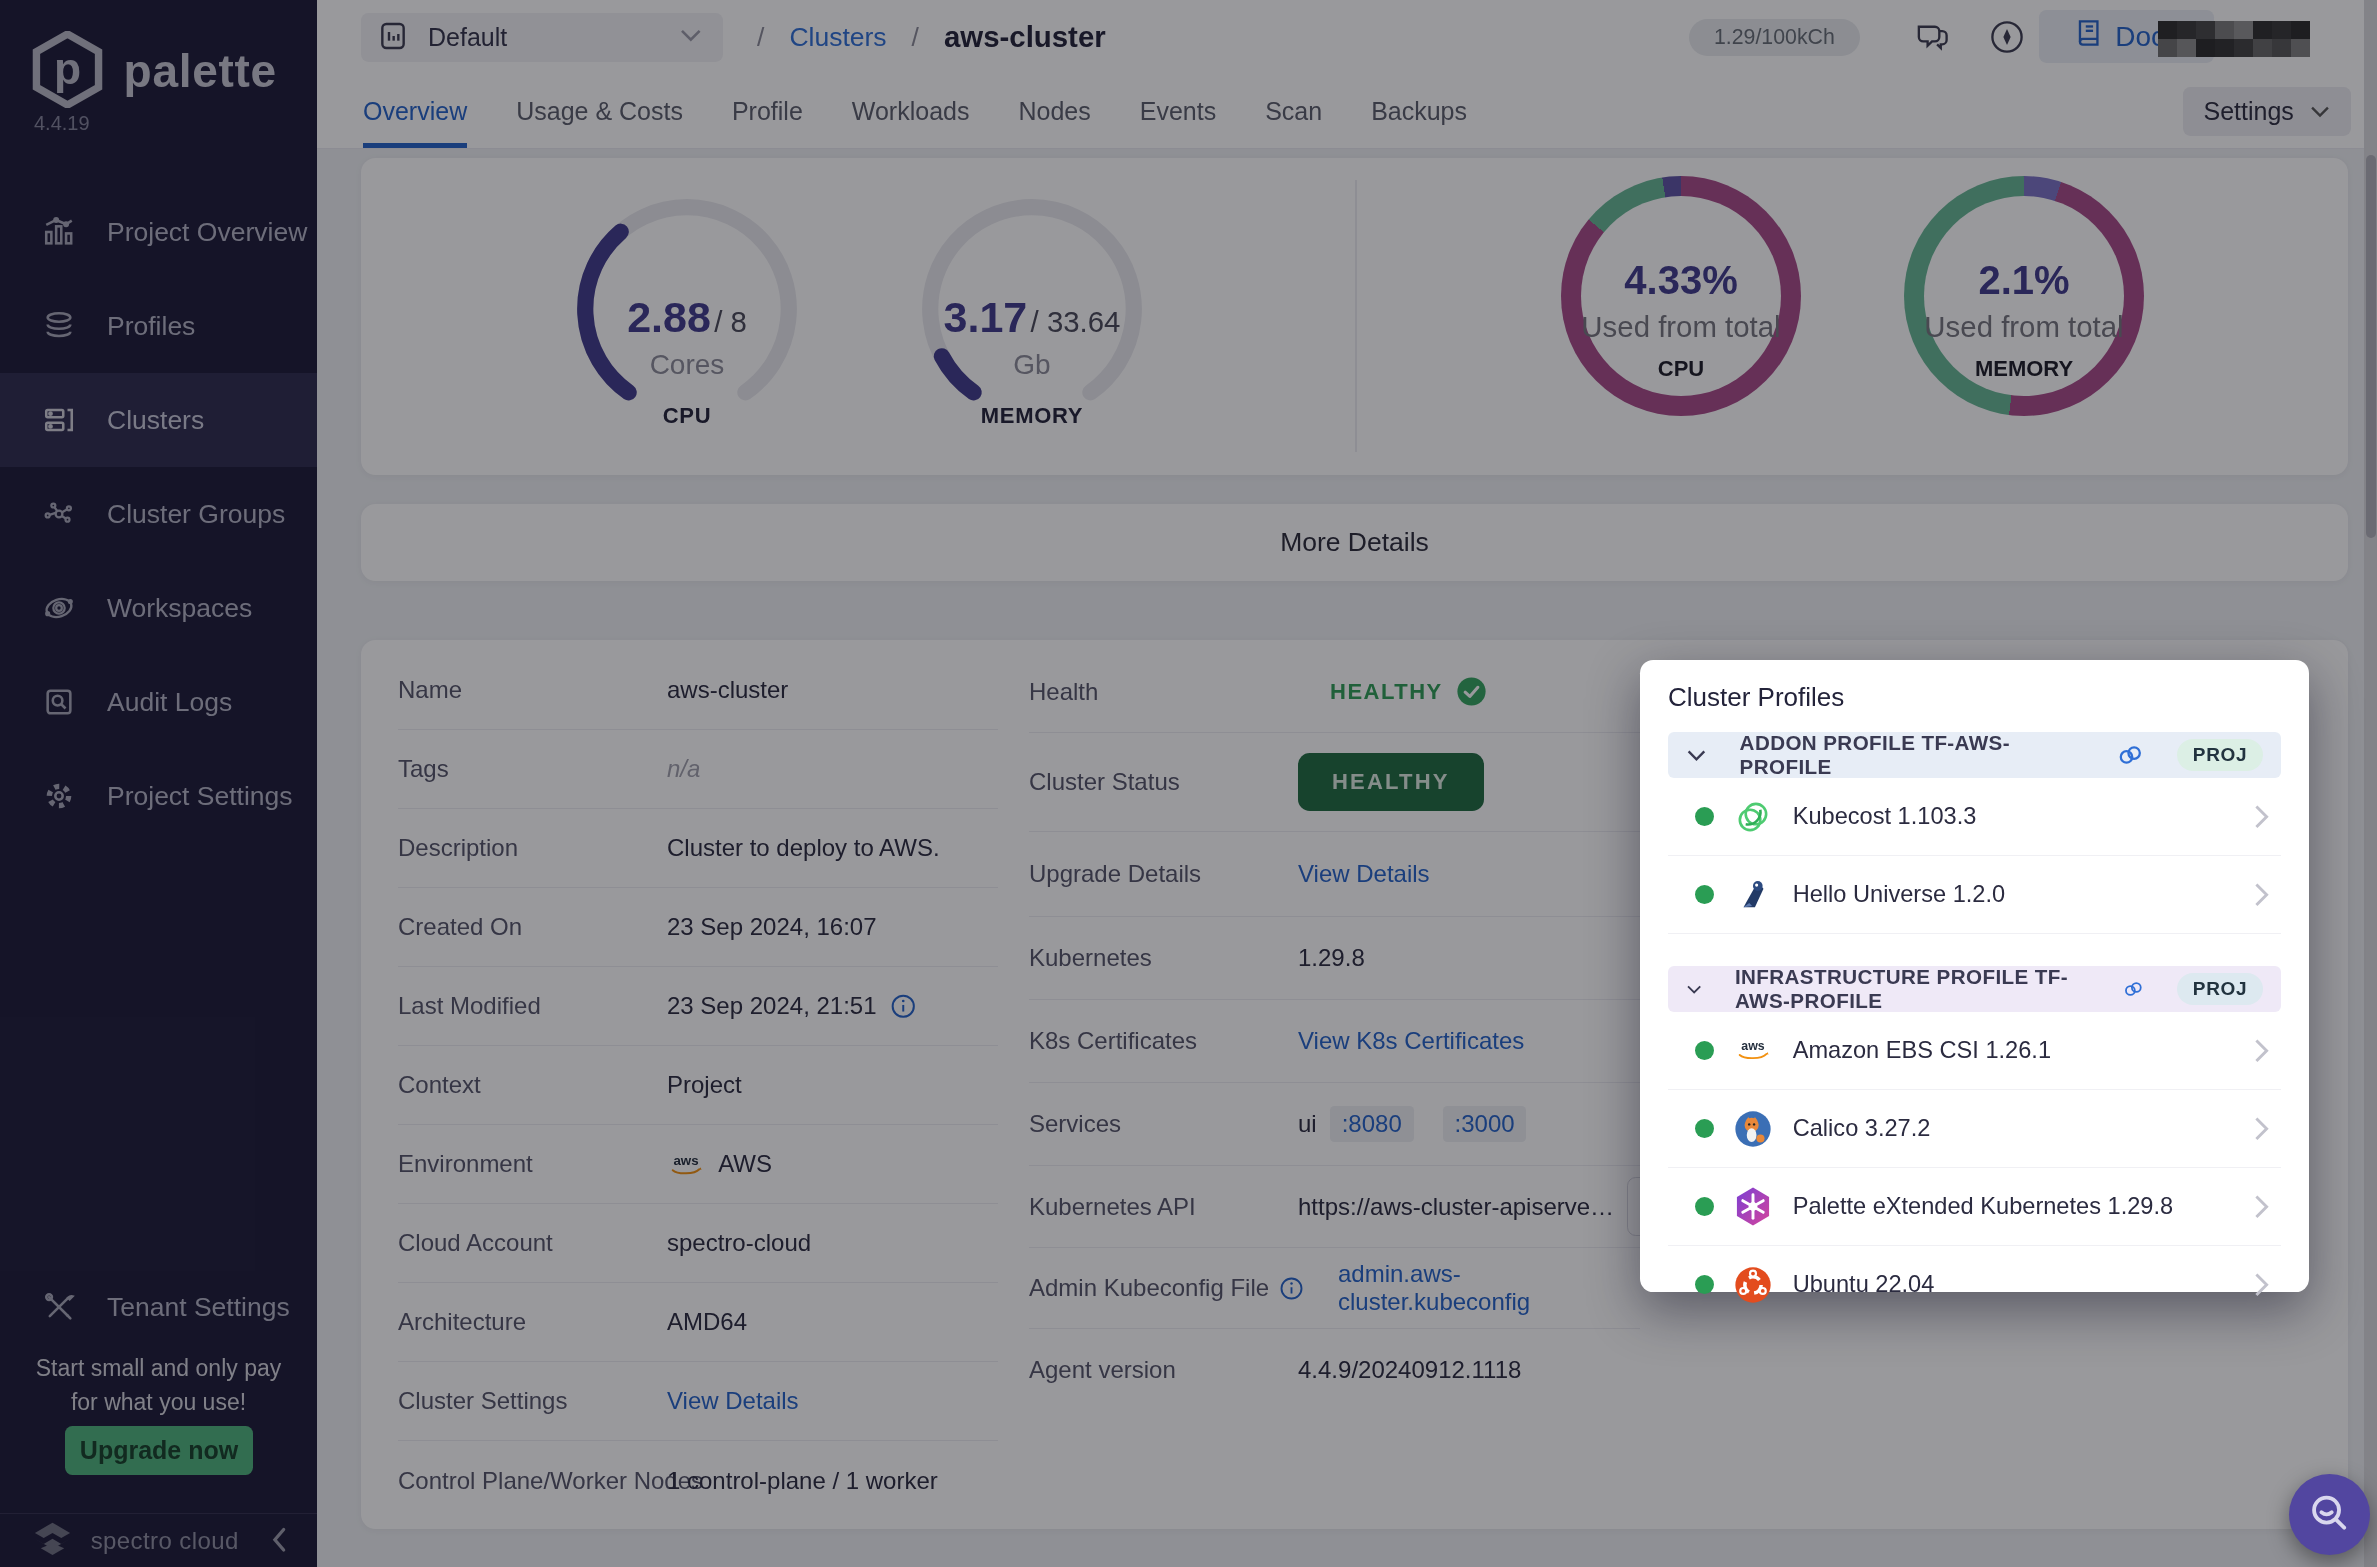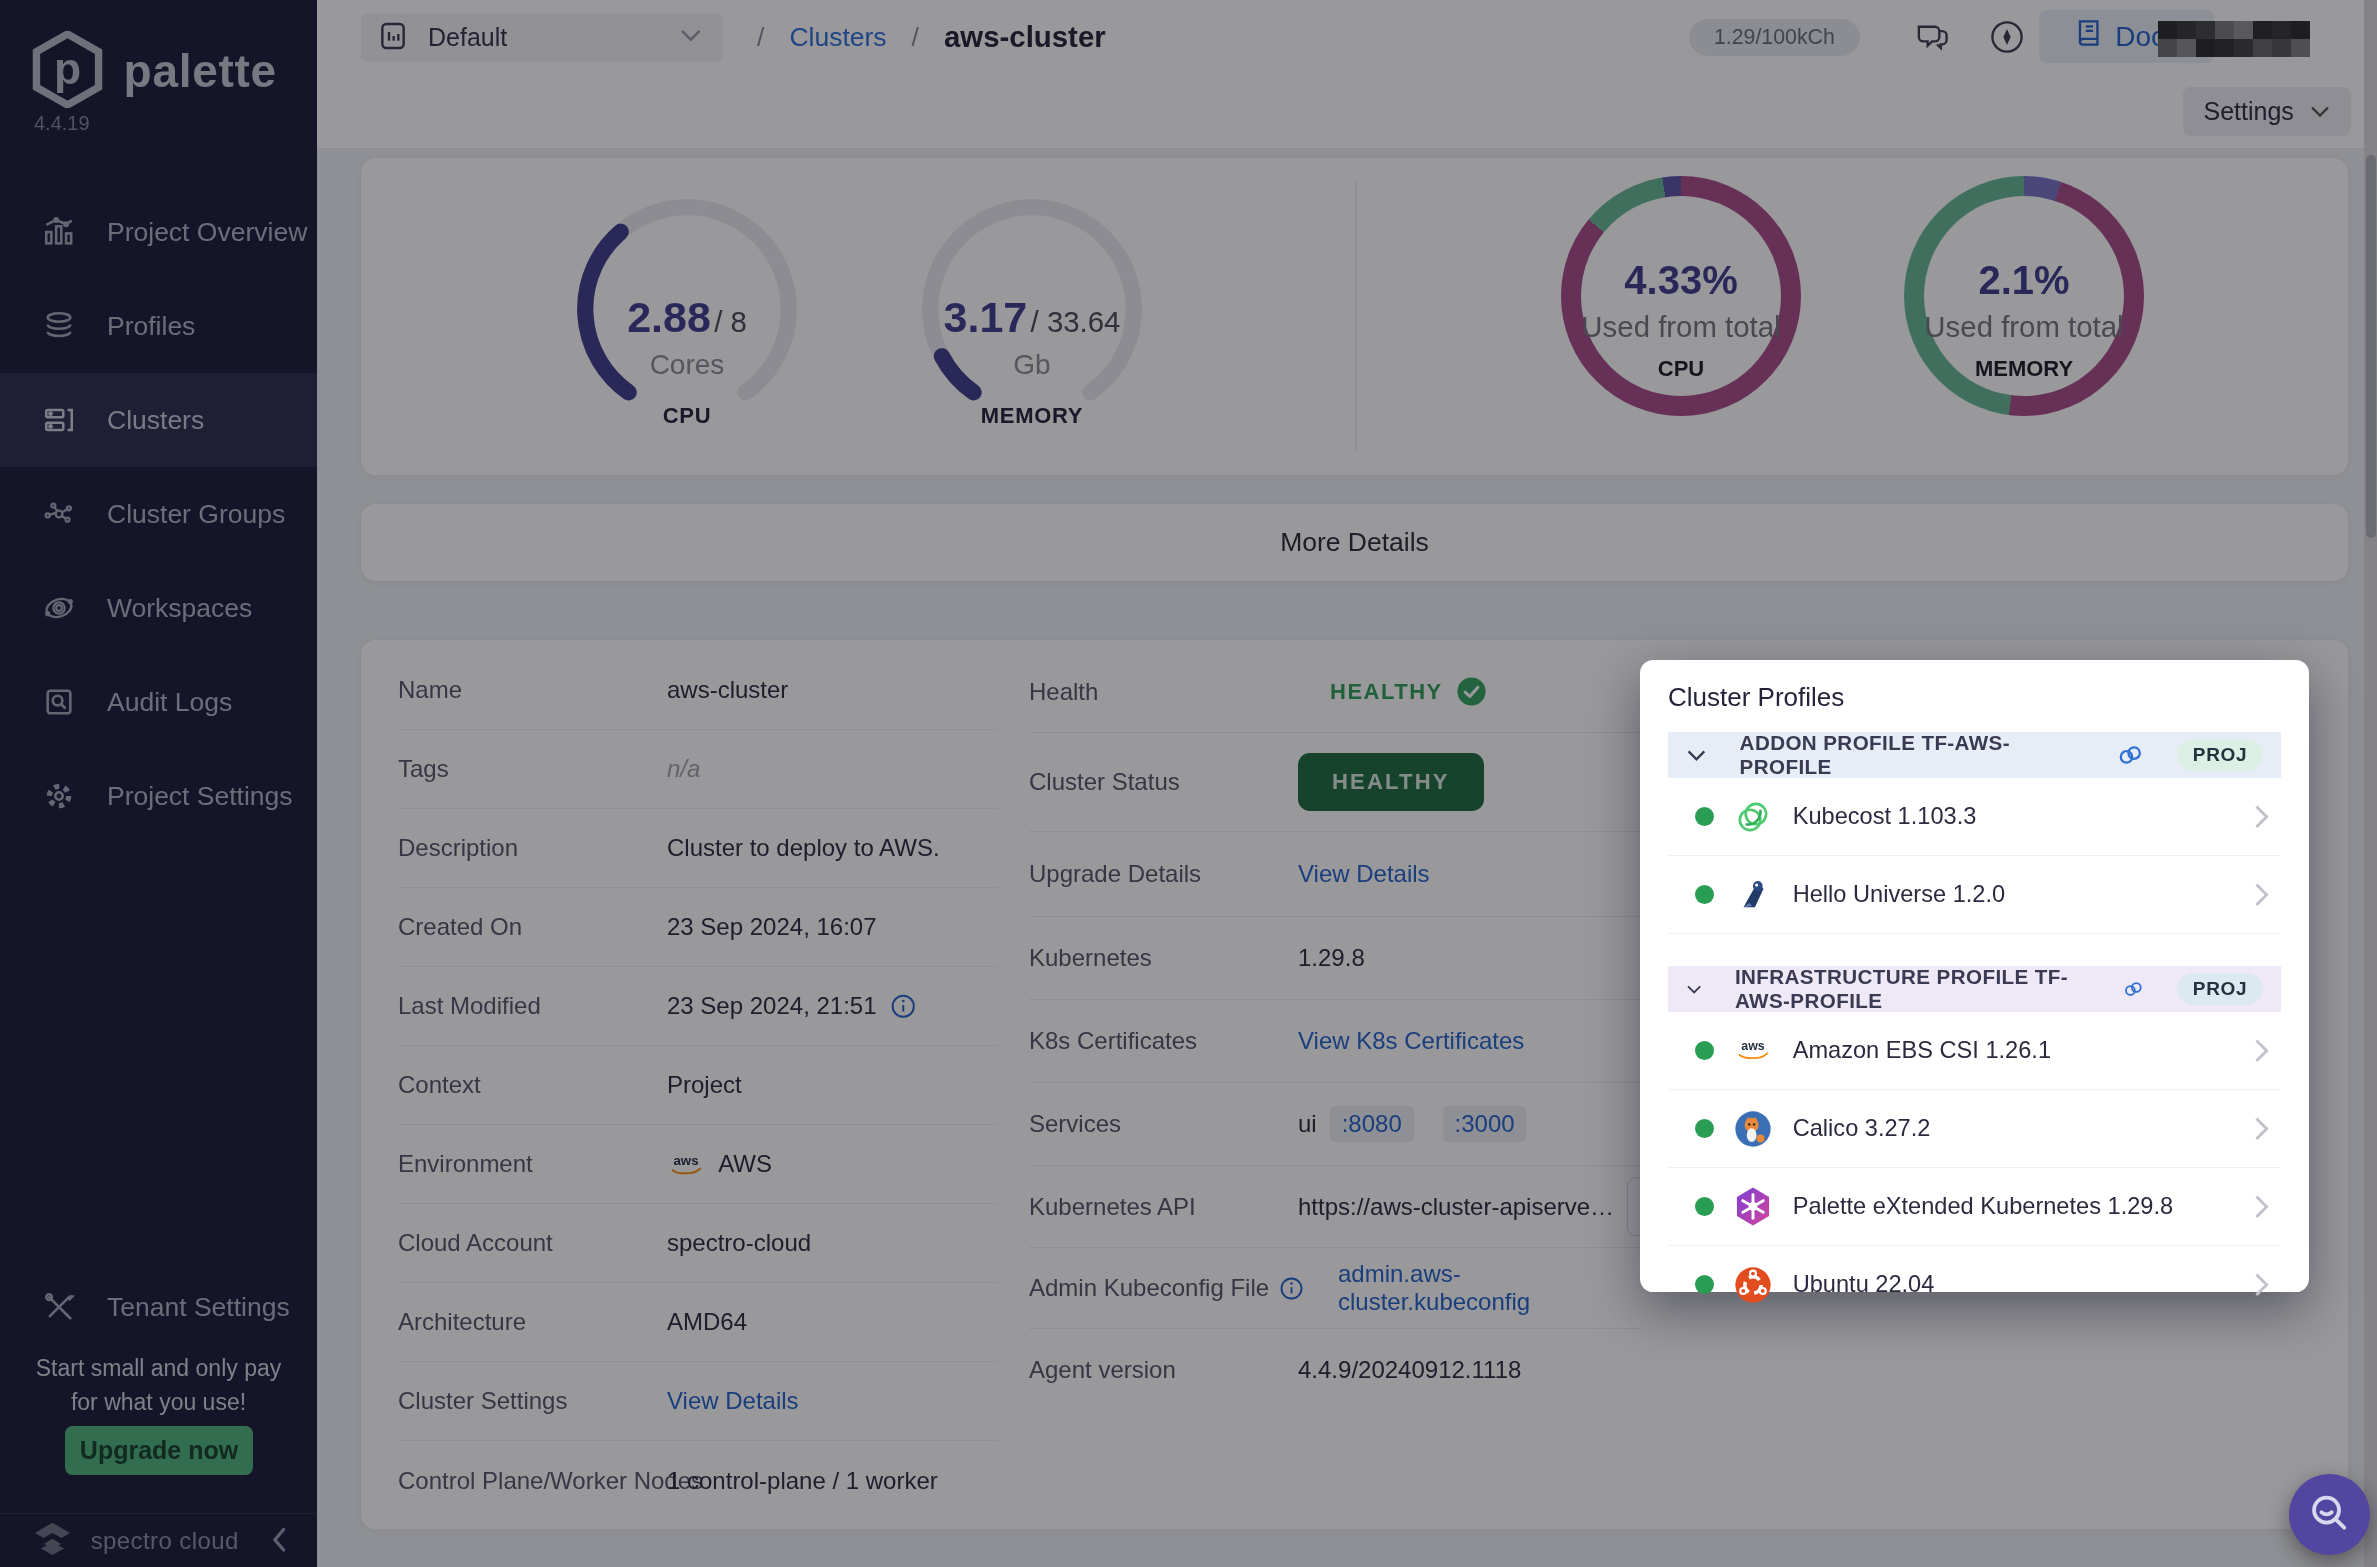--- a/index.html
+++ b/index.html
@@ -80,21 +80,21 @@
   .port-chip{background:#eef0f3;color:#2563c9;padding:4.4px 11.8px;border-radius:4.4px;cursor:pointer;}
   .api-val{max-width:317px;overflow:hidden;white-space:nowrap;}
   .copy-btn{width:47px;height:57px;border:1.5px solid #d8d8e0;border-radius:8.8px;display:flex;align-items:center;justify-content:center;cursor:pointer;background:#fff;}
 
   
   .overlay{position:absolute;left:0;top:0;width:2377px;height:1568px;background:rgba(12,12,20,.42);z-index:5;}
 
   
   .panel{position:absolute;left:1640px;top:660px;width:669px;height:632px;background:#fff;border-radius:13.2px;box-shadow:0 17.7px 52px rgba(15,15,35,.45);z-index:10;box-sizing:border-box;padding:22px 28px;}
   .panel-title{font-size:26px;color:#23233a;margin-bottom:19px;}
-  .sec-header{height:46px;border-radius:0;display:flex;align-items:center;gap:33px;padding:0 17.7px;box-sizing:border-box;cursor:pointer;}
+  .sec-header{height:46px;border-radius:6px;display:flex;align-items:center;gap:33px;padding:0 17.7px;box-sizing:border-box;cursor:pointer;}
   .sec-header .sec-label{font-size:20.6px;font-weight:600;color:#3a3a52;letter-spacing:0.4px;}
   .hdr-addon{background:#e7edf6;}
   .hdr-infra{background:#efe9f7;margin-top:32px;}
   .badge{height:32px;padding:0 16px;border-radius:16px;display:flex;align-items:center;font-size:19px;font-weight:700;color:#22333f;letter-spacing:0.7px;}
   .badge-addon{background:#dcefe5;}
   .badge-infra{background:#dde9f0;}
   .prow{height:77px;display:flex;align-items:center;border-bottom:1.5px solid #f0f0f4;cursor:pointer;}
   .prow:last-child{border-bottom:none;}
   .pdot{width:19px;height:19px;border-radius:50%;background:#2a9d54;margin-left:26.5px;flex:none;}
   .plogo{width:38px;height:38px;margin-left:20.6px;flex:none;display:flex;align-items:center;justify-content:center;}
@@ -302,20 +302,30 @@
         <div style="background: rgb(47, 47, 47);"></div>
         <div style="background: rgb(104, 104, 104);"></div>
         <div style="background: rgb(56, 56, 56);"></div>
         <div style="background: rgb(86, 86, 86);"></div>
         <div style="background: rgb(44, 44, 44);"></div>
         <div style="background: rgb(128, 128, 128);"></div>
       </div>
   </div>
 
   <div class="tabbar">
+    <div class="tabs">
+      <span class="tab active">Overview</span>
+      <span class="tab">Usage &amp; Costs</span>
+      <span class="tab">Profile</span>
+      <span class="tab">Workloads</span>
+      <span class="tab">Nodes</span>
+      <span class="tab">Events</span>
+      <span class="tab">Scan</span>
+      <span class="tab">Backups</span>
+    </div>
     <div class="settings-btn">
       <span>Settings</span>
       <svg width="22" height="13.2" viewBox="0 0 16 10" fill="none" stroke="#555" stroke-width="1.8">
           <polyline points="2,2 8,8 14,2"></polyline>
         </svg>
     </div>
   </div>
 
   <div id="card-charts" class="card">
 

